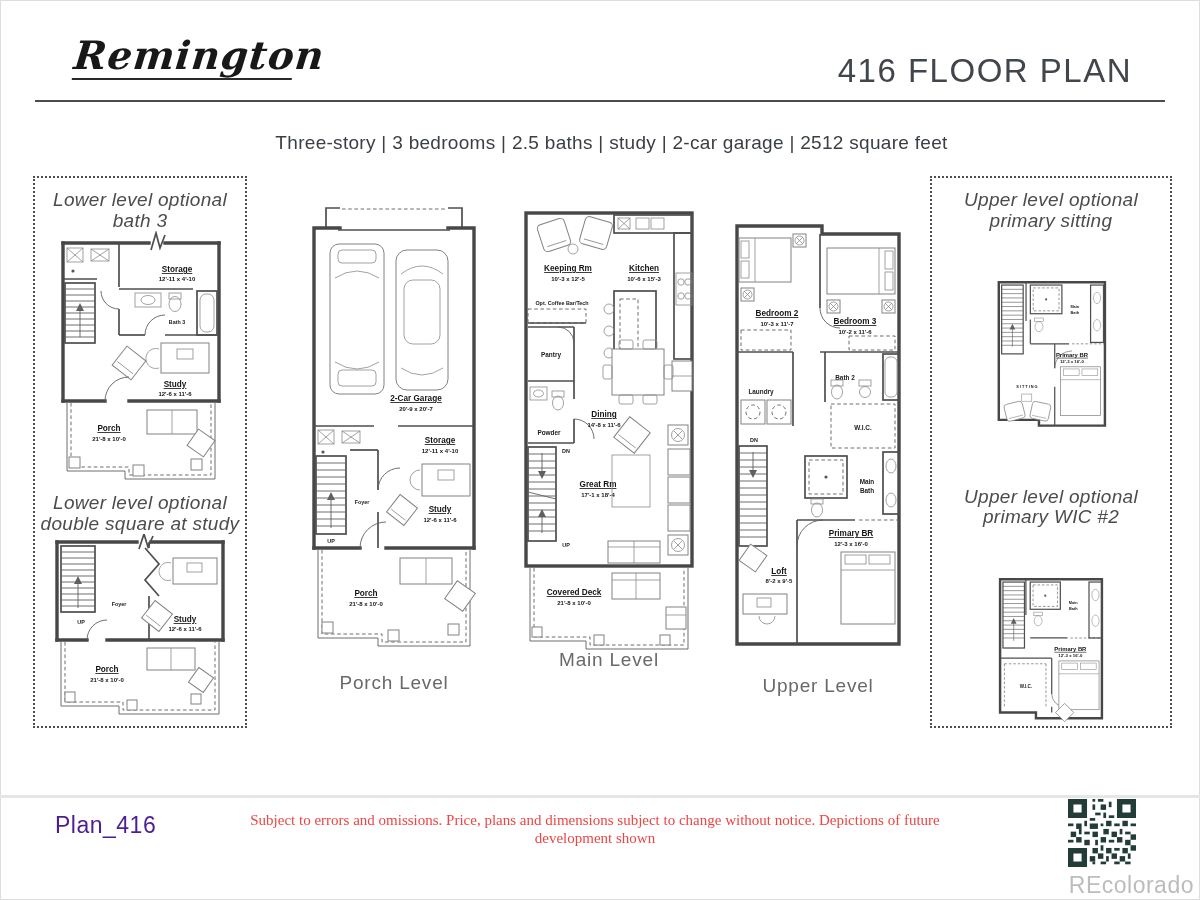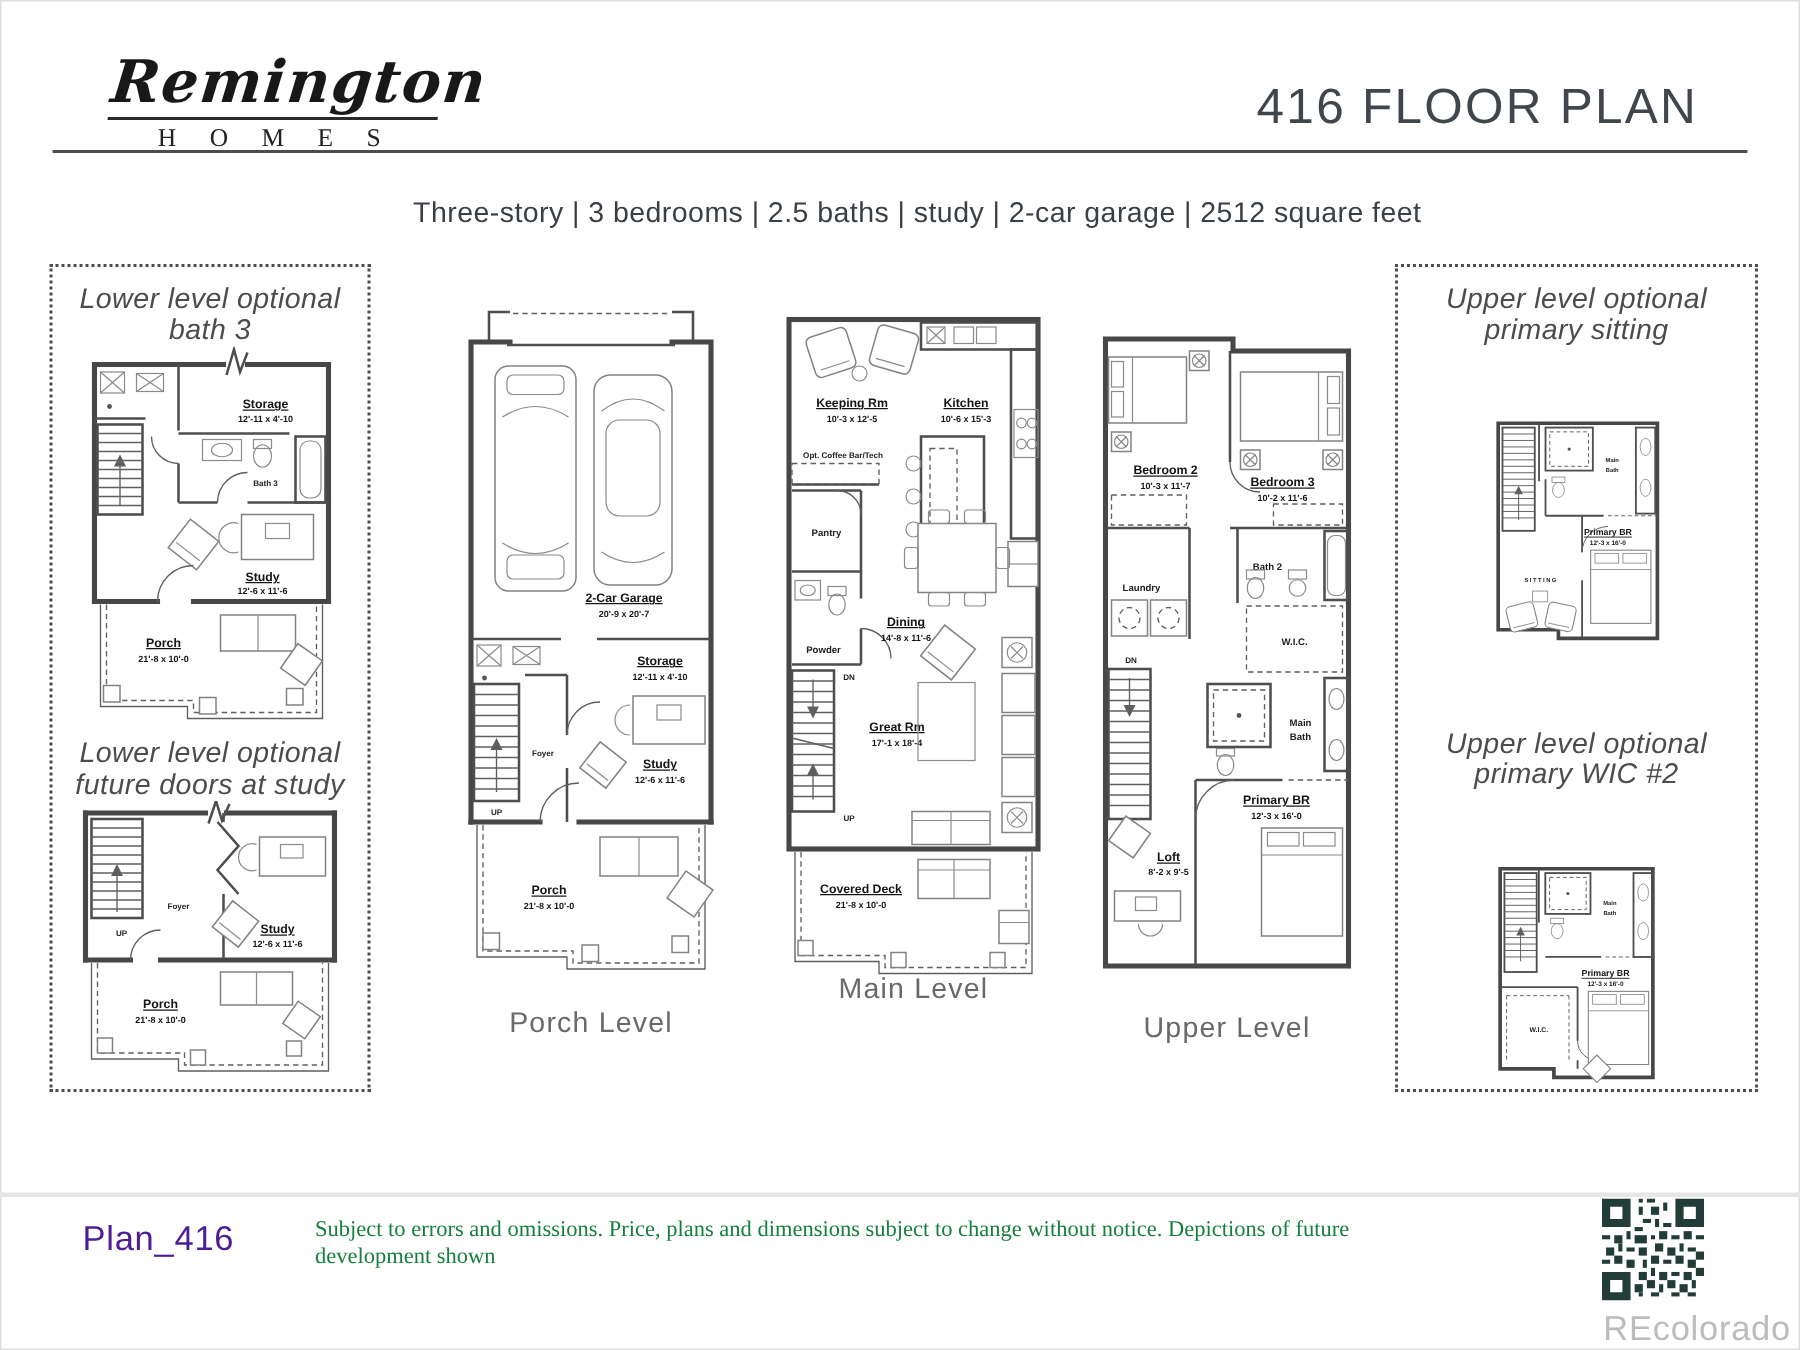--- a/index.html
+++ b/index.html
@@ -30,33 +30,32 @@
   .fur{fill:#ffffff;stroke:#828282;stroke-width:1;}
   .furl{fill:none;stroke:#8a8a8a;stroke-width:.8;}
   .rn{font:bold 8.2px "Liberation Sans",sans-serif;fill:#141414;text-anchor:middle;text-decoration:underline;}
   .rd{font:bold 6px "Liberation Sans",sans-serif;fill:#141414;text-anchor:middle;}
   .rs{font:bold 6.4px "Liberation Sans",sans-serif;fill:#202020;text-anchor:middle;}
   .rt{font:bold 5.4px "Liberation Sans",sans-serif;fill:#202020;text-anchor:middle;}
   .sp{letter-spacing:1.4px;}
   
   .foot-rule{position:absolute;left:0;right:0;top:795px;height:3px;background:#e6e6e6;}
   .plan-id{position:absolute;left:55px;top:812px;font-size:23px;color:#4c1d95;letter-spacing:.5px;}
-  .disclaimer{position:absolute;left:210px;top:812px;width:770px;text-align:left;
-        font-family:"Liberation Serif",serif;font-size:15px;line-height:1.18;color:#15803d;}
+  .disclaimer{position:absolute;left:210px;top:812px;width:770px;text-align:center;
+        font-family:"Liberation Serif",serif;font-size:15px;line-height:1.18;color:#ef4444;}
   .qr{position:absolute;left:1068px;top:799px;width:68px;height:68px;}
   .watermark{position:absolute;right:6px;top:872px;font-size:23px;color:#bcbcbc;letter-spacing:.5px;}
 </style>
 </head>
 <body>
 
 <div id="page">
 
   <div class="brand">
     <div class="brand-script">Remington</div>
-    <div class="brand-sub">H O M E S</div>
   </div>
   <div class="doc-title">416 FLOOR PLAN</div>
   <div class="head-rule"></div>
   <div class="summary">Three-story | 3 bedrooms | 2.5 baths | study | 2-car garage | 2512 square feet</div>
 
   <div class="opt-box opt-left">
     <div class="opt-head">
       <div>Lower level optional</div>
       <div>bath 3</div>
     </div>
@@ -126,21 +125,21 @@
         <g transform="rotate(35 152 212)">
             <rect class="fur" x="142" y="202" width="20" height="20"></rect>
           </g>
       </g>
       <text class="rn" x="60" y="200">Porch</text>
       <text class="rd" x="60" y="210">21'-8 x 10'-0</text>
     </svg>
 
     <div class="opt-head second">
       <div>Lower level optional</div>
-      <div>future doors at study</div>
+      <div>double square at study</div>
     </div>
 
     <svg width="190" height="186" viewBox="0 0 190 186">
       <g>
         <line class="ow" x1="12" y1="8" x2="92" y2="8"></line>
           <line class="ow" x1="106" y1="8" x2="178" y2="8"></line>
         <path class="iw" d="M94 15 L99 0 L103 13 L108 2"></path>
         <line class="ow" x1="12" y1="8" x2="12" y2="106"></line>
           <line class="ow" x1="178" y1="8" x2="178" y2="106"></line>
         <line class="iw" x1="104" y1="8" x2="104" y2="14"></line>

